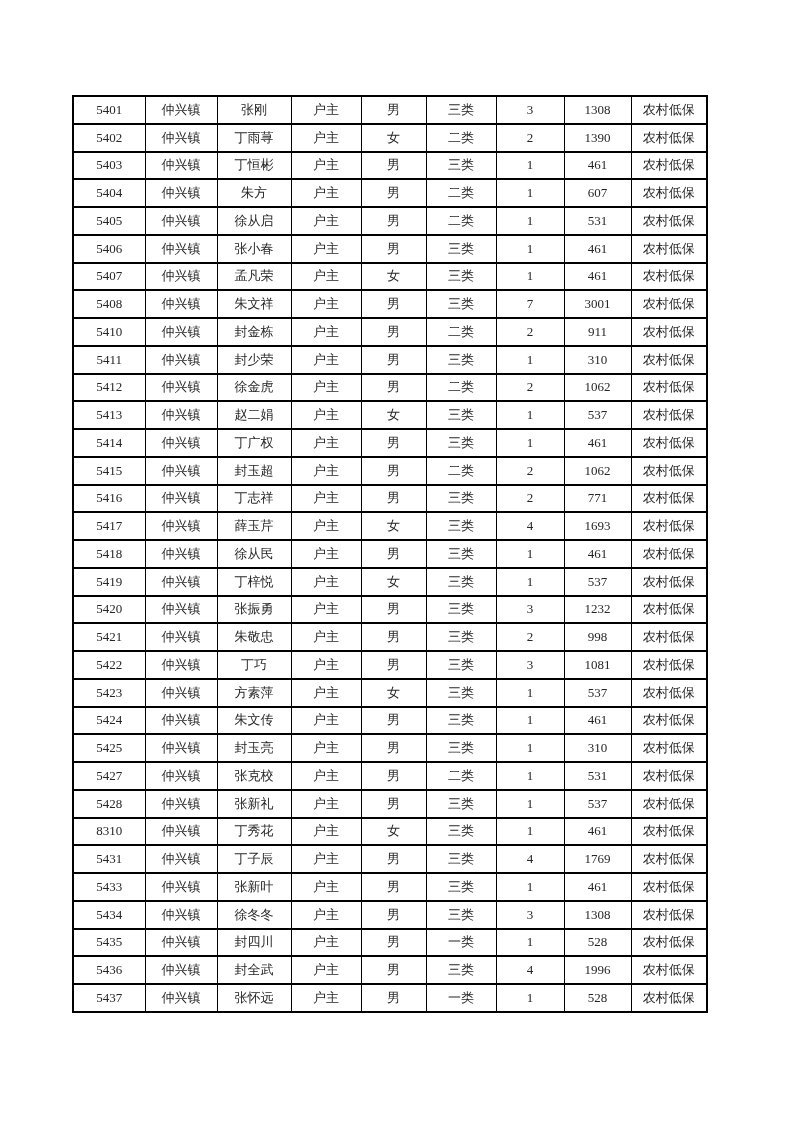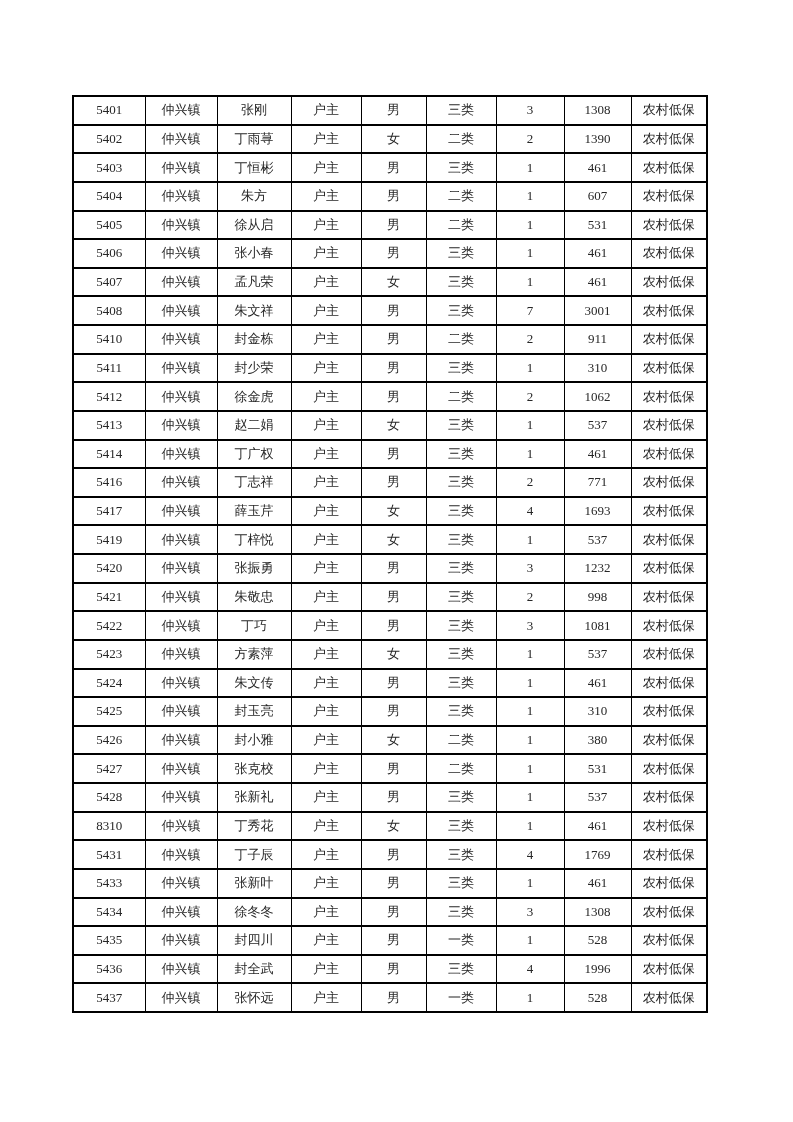--- a/index.html
+++ b/index.html
@@ -194,20 +194,31 @@
           <td>仲兴镇</td>
           <td>丁广权</td>
           <td>户主</td>
           <td>男</td>
           <td>三类</td>
           <td>1</td>
           <td>461</td>
           <td>农村低保</td>
         </tr>
         <tr>
+          <td>5415</td>
+          <td>仲兴镇</td>
+          <td>封玉超</td>
+          <td>户主</td>
+          <td>男</td>
+          <td>二类</td>
+          <td>2</td>
+          <td>1062</td>
+          <td>农村低保</td>
+        </tr>
+        <tr>
           <td>5416</td>
           <td>仲兴镇</td>
           <td>丁志祥</td>
           <td>户主</td>
           <td>男</td>
           <td>三类</td>
           <td>2</td>
           <td>771</td>
           <td>农村低保</td>
         </tr>
@@ -216,20 +227,31 @@
           <td>仲兴镇</td>
           <td>薛玉芹</td>
           <td>户主</td>
           <td>女</td>
           <td>三类</td>
           <td>4</td>
           <td>1693</td>
           <td>农村低保</td>
         </tr>
         <tr>
+          <td>5418</td>
+          <td>仲兴镇</td>
+          <td>徐从民</td>
+          <td>户主</td>
+          <td>男</td>
+          <td>三类</td>
+          <td>1</td>
+          <td>461</td>
+          <td>农村低保</td>
+        </tr>
+        <tr>
           <td>5419</td>
           <td>仲兴镇</td>
           <td>丁梓悦</td>
           <td>户主</td>
           <td>女</td>
           <td>三类</td>
           <td>1</td>
           <td>537</td>
           <td>农村低保</td>
         </tr>
@@ -290,31 +312,20 @@
         </tr>
         <tr>
           <td>5425</td>
           <td>仲兴镇</td>
           <td>封玉亮</td>
           <td>户主</td>
           <td>男</td>
           <td>三类</td>
           <td>1</td>
           <td>310</td>
-          <td>农村低保</td>
-        </tr>
-        <tr>
-          <td>5426</td>
-          <td>仲兴镇</td>
-          <td>封小雅</td>
-          <td>户主</td>
-          <td>女</td>
-          <td>二类</td>
-          <td>1</td>
-          <td>380</td>
           <td>农村低保</td>
         </tr>
         <tr>
           <td>5427</td>
           <td>仲兴镇</td>
           <td>张克校</td>
           <td>户主</td>
           <td>男</td>
           <td>二类</td>
           <td>1</td>

